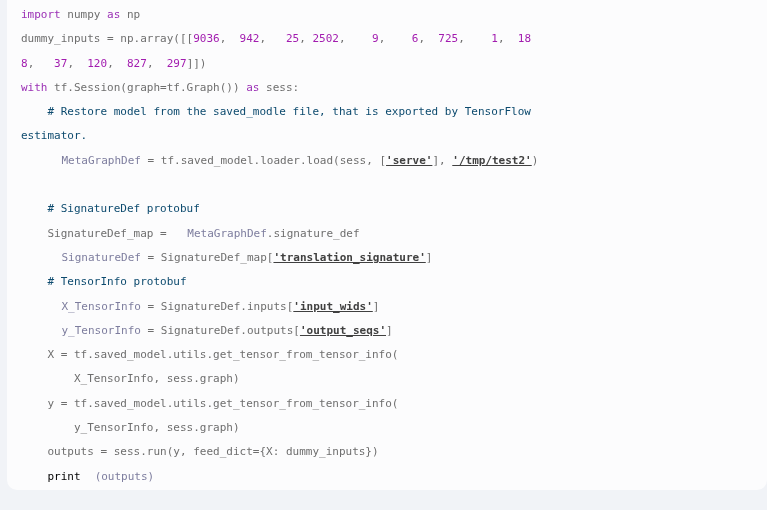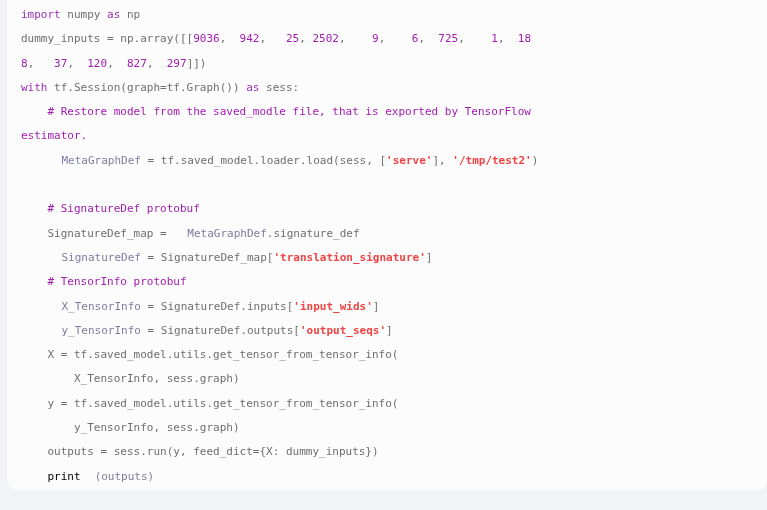--- a/index.html
+++ b/index.html
@@ -37,22 +37,22 @@
     line-height: 24.3px;
     color: #6e6e6e;
     white-space: pre;
     letter-spacing: 0px;
     -webkit-font-smoothing: antialiased;
   }
   .line { display: block; height: 24.3px; }
   
   .kw   { color: #9b30b5; }
   .num  { color: #a21caf; }
-  .str  { color: #ef4444; font-weight: bold; }
-  .cmt  { color: #a21caf; }
+  .str  { color: #404040; font-weight: bold; text-decoration: underline; }
+  .cmt  { color: #0c4a6e; }
   .var  { color: #7d7d9e; padding-left: 14px; }
   .fn   { color: #000000; }
   .pln  { color: #6e6e6e; }
 </style>
 </head>
 <body>
 
 <div class="code-card">
   <div class="code-body">
     <pre class="code" id="code-listing"><span class="line"><span class="kw">import</span><span class="pln"> numpy </span><span class="kw">as</span><span class="pln"> np</span></span><span class="line"><span class="pln">dummy_inputs = np.array([[</span><span class="num">9036</span><span class="pln">, </span><span class="num"> 942</span><span class="pln">, </span><span class="num">  25</span><span class="pln">, </span><span class="num">2502</span><span class="pln">, </span><span class="num">   9</span><span class="pln">, </span><span class="num">   6</span><span class="pln">, </span><span class="num"> 725</span><span class="pln">, </span><span class="num">   1</span><span class="pln">, </span><span class="num"> 18</span></span><span class="line"><span class="num">8</span><span class="pln">, </span><span class="num">  37</span><span class="pln">, </span><span class="num"> 120</span><span class="pln">, </span><span class="num"> 827</span><span class="pln">, </span><span class="num"> 297</span><span class="pln">]])</span></span><span class="line"><span class="kw">with</span><span class="pln"> tf.Session(graph=tf.Graph()) </span><span class="kw">as</span><span class="pln"> sess:</span></span><span class="line"><span class="cmt">    # Restore model from the saved_modle file, that is exported by TensorFlow</span></span><span class="line"><span class="cmt">estimator.</span></span><span class="line"><span class="pln">    </span><span class="var">MetaGraphDef</span><span class="pln"> = tf.saved_model.loader.load(sess, [</span><span class="str">'serve'</span><span class="pln">], </span><span class="str">'/tmp/test2'</span><span class="pln">)</span></span><span class="line">&nbsp;</span><span class="line"><span class="cmt">    # SignatureDef protobuf</span></span><span class="line"><span class="pln">    SignatureDef_map = </span><span class="var">MetaGraphDef</span><span class="pln">.signature_def</span></span><span class="line"><span class="pln">    </span><span class="var">SignatureDef</span><span class="pln"> = SignatureDef_map[</span><span class="str">'translation_signature'</span><span class="pln">]</span></span><span class="line"><span class="cmt">    # TensorInfo protobuf</span></span><span class="line"><span class="pln">    </span><span class="var">X_TensorInfo</span><span class="pln"> = SignatureDef.inputs[</span><span class="str">'input_wids'</span><span class="pln">]</span></span><span class="line"><span class="pln">    </span><span class="var">y_TensorInfo</span><span class="pln"> = SignatureDef.outputs[</span><span class="str">'output_seqs'</span><span class="pln">]</span></span><span class="line"><span class="pln">    X = tf.saved_model.utils.get_tensor_from_tensor_info(</span></span><span class="line"><span class="pln">        X_TensorInfo, sess.graph)</span></span><span class="line"><span class="pln">    y = tf.saved_model.utils.get_tensor_from_tensor_info(</span></span><span class="line"><span class="pln">        y_TensorInfo, sess.graph)</span></span><span class="line"><span class="pln">    outputs = sess.run(y, feed_dict={X: dummy_inputs})</span></span><span class="line"><span class="pln">    </span><span class="fn">print</span><span class="var">(outputs)</span></span></pre>

